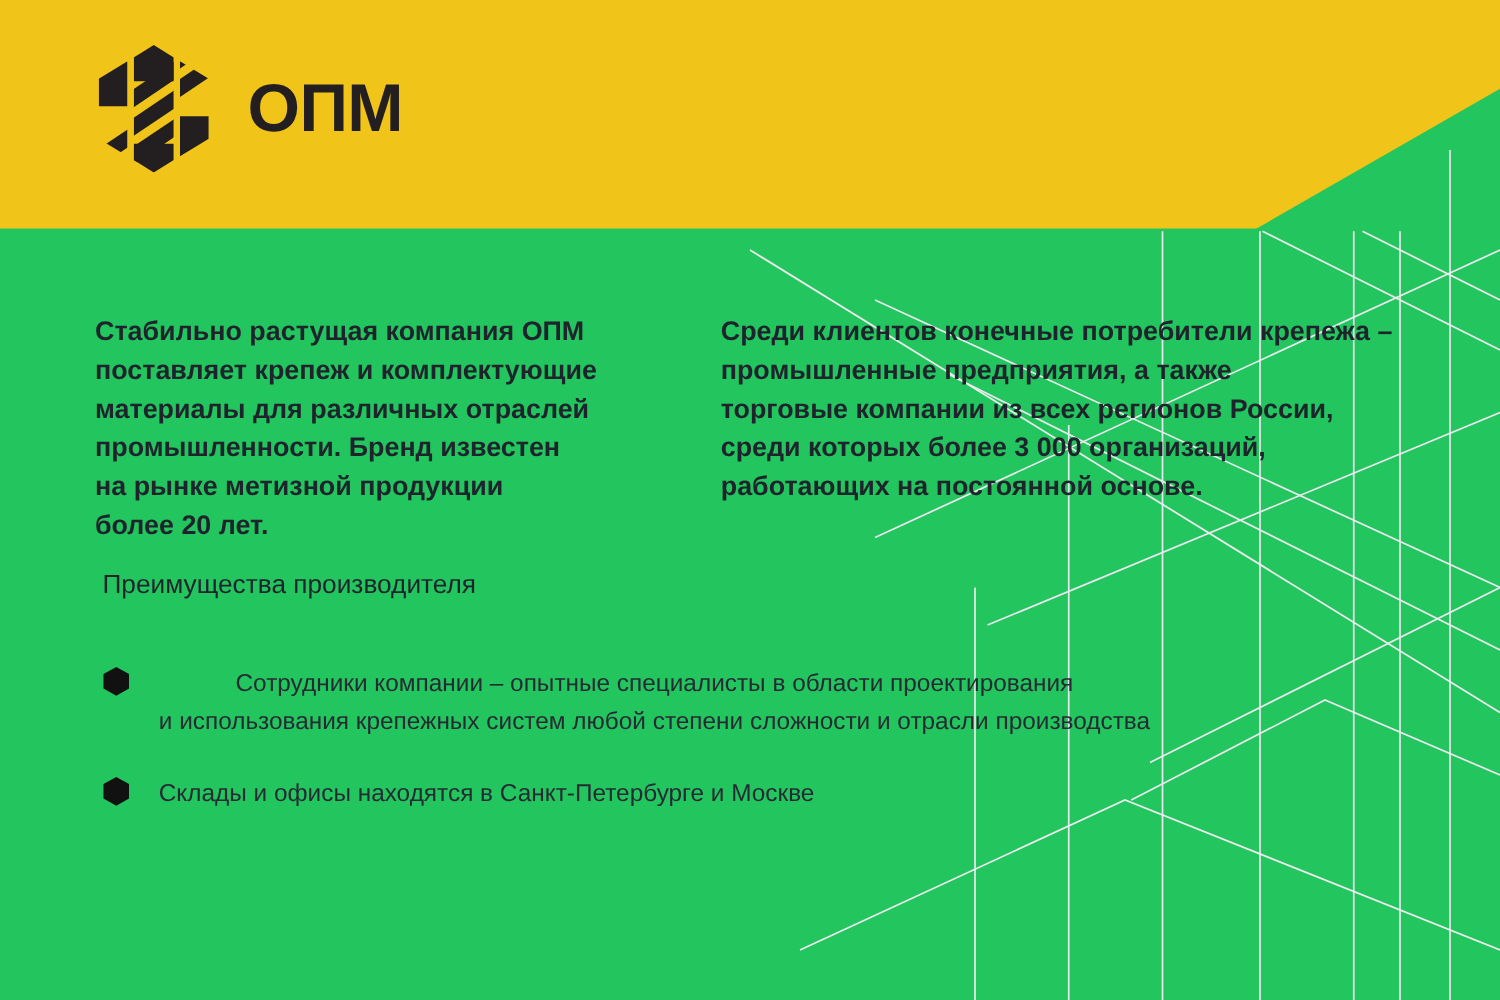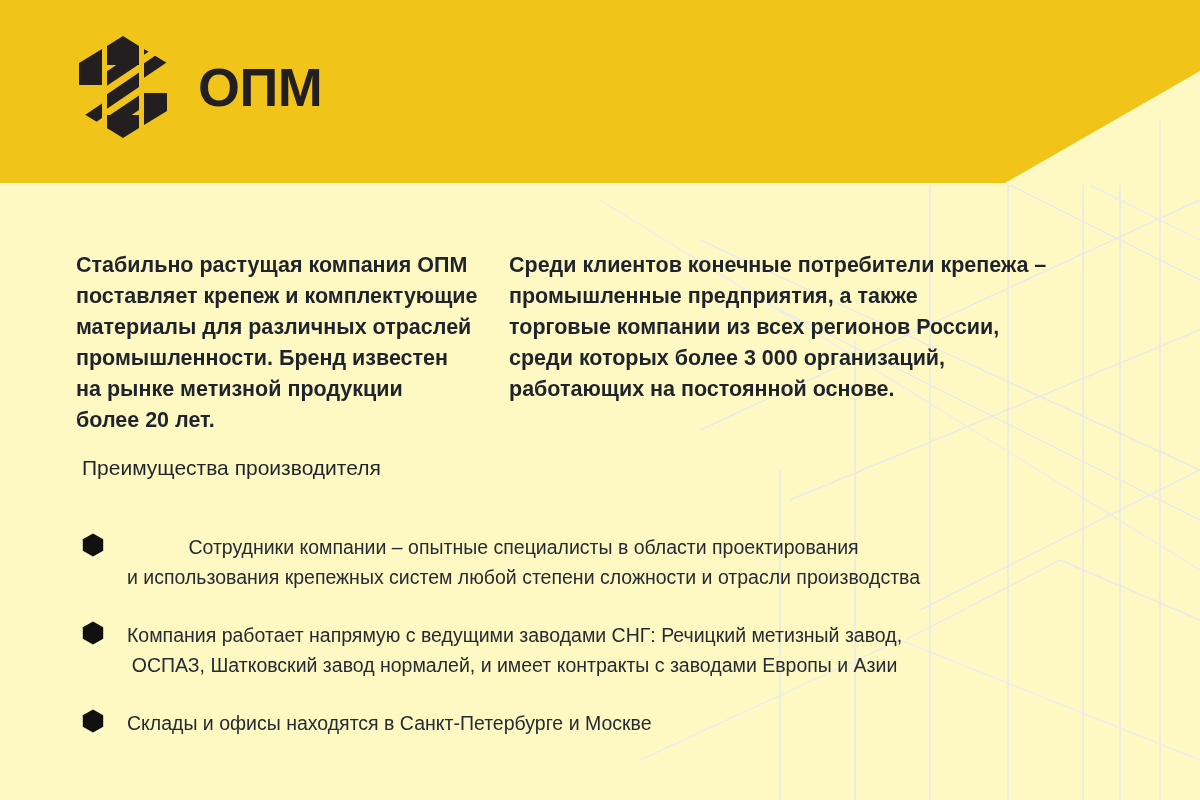--- a/index.html
+++ b/index.html
@@ -13,21 +13,21 @@
     overflow: hidden;
     background: #f4f4f5;
     font-family: "Liberation Sans", "DejaVu Sans", sans-serif;
     -webkit-font-smoothing: antialiased;
   }
 
   #slide {
     position: relative;
     width: 1200px;
     height: 800px;
-    background: #fef9c3;
+    background: #22c55e;
     overflow: hidden;
   }
 
   
   #bg-pattern {
     position: absolute;
     inset: 0;
     width: 1200px;
     height: 800px;
     pointer-events: none;
@@ -72,20 +72,21 @@
   }
 
   
   #intro {
     position: absolute;
     top: 250px;
     left: 76px;
     width: 1060px;
     z-index: 2;
     display: flex;
+    gap: 68px;
   }
   .intro-col {
     font-size: 21.5px;
     font-weight: 700;
     line-height: 31px;
     color: #1f242c;
     white-space: pre-line;
   }
   #intro-col-left  { width: 420px; }
   #intro-col-right { width: 560px; margin-left: 13px; }
@@ -233,29 +234,20 @@
         <span class="adv-bullet">
           <svg viewBox="0 0 22 24" aria-hidden="true">
             <polygon points="11,0.5 21.2,6.2 21.2,17.8 11,23.5 0.8,17.8 0.8,6.2" fill="#111111"></polygon>
           </svg>
         </span>
         <span class="adv-text">Сотрудники компании – опытные специалисты в области проектирования
 и использования крепежных систем любой степени сложности и отрасли производства</span>
       </li>
 
 
-      <li class="adv-item">
-        <span class="adv-bullet">
-          <svg viewBox="0 0 22 24" aria-hidden="true">
-            <polygon points="11,0.5 21.2,6.2 21.2,17.8 11,23.5 0.8,17.8 0.8,6.2" fill="#111111"></polygon>
-          </svg>
-        </span>
-        <span class="adv-text">Компания работает напрямую с ведущими заводами СНГ: Речицкий метизный завод,
-ОСПАЗ, Шатковский завод нормалей, и имеет контракты с заводами Европы и Азии</span>
-      </li>
 
       <li class="adv-item">
         <span class="adv-bullet">
           <svg viewBox="0 0 22 24" aria-hidden="true">
             <polygon points="11,0.5 21.2,6.2 21.2,17.8 11,23.5 0.8,17.8 0.8,6.2" fill="#111111"></polygon>
           </svg>
         </span>
         <span class="adv-text">Склады и офисы находятся в Санкт-Петербурге и Москве</span>
       </li>
     </ul>

